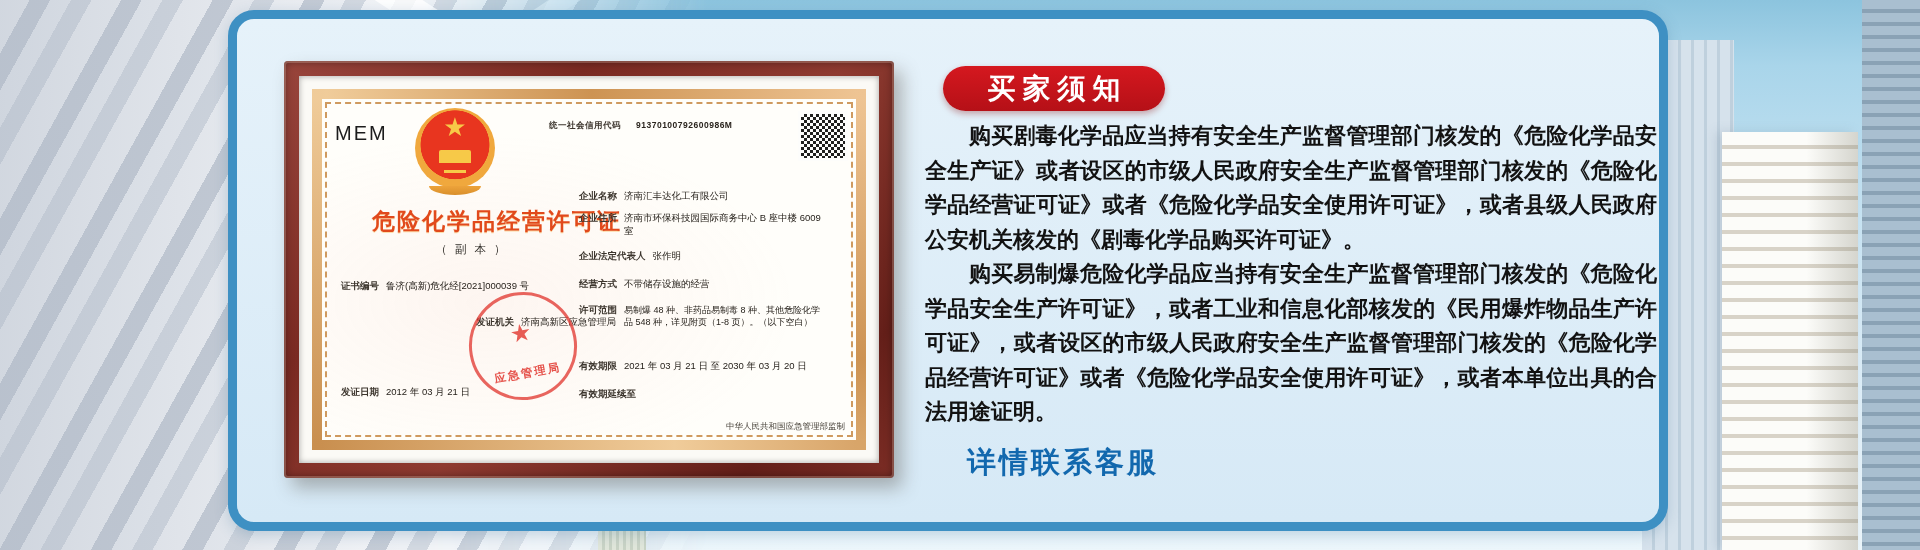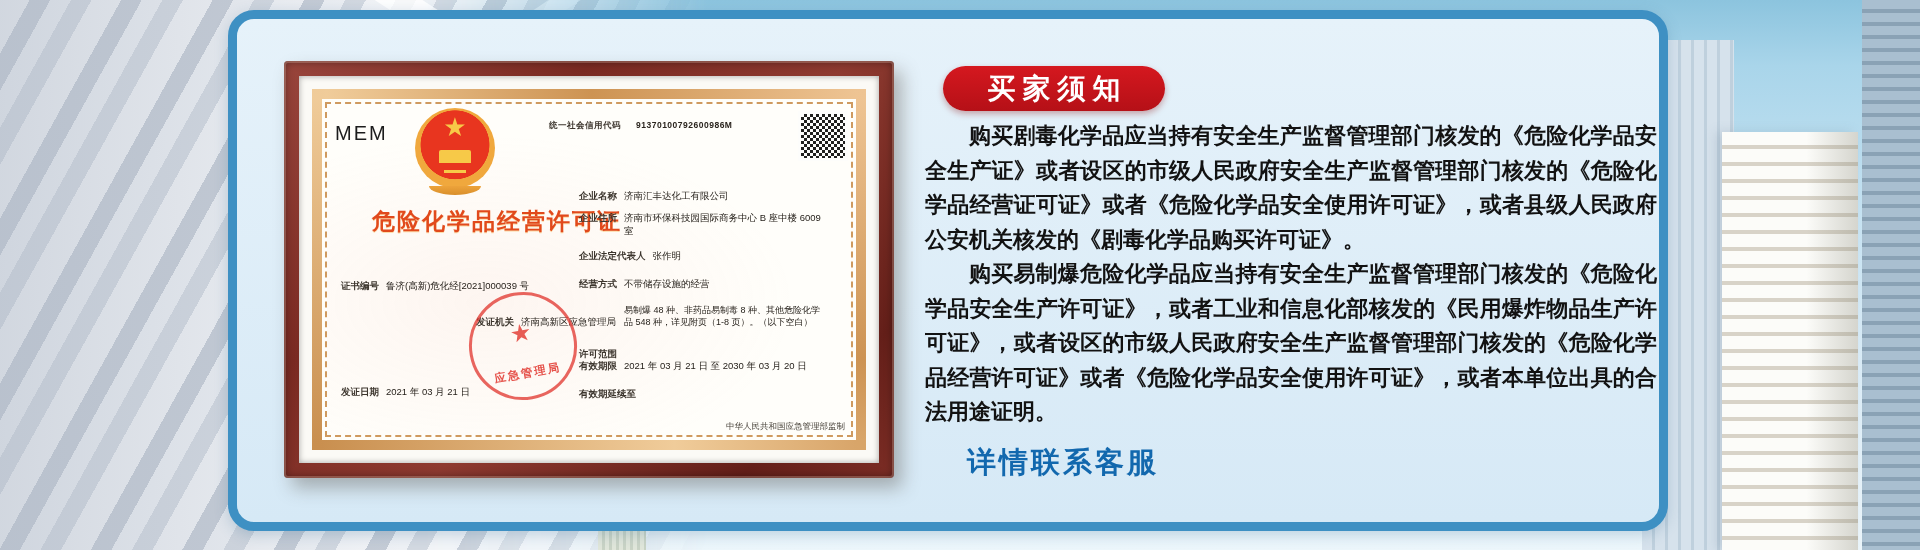--- a/index.html
+++ b/index.html
@@ -95,21 +95,21 @@
     background: repeating-conic-gradient(#20201e 0% 25%, #fdfdfb 0% 50%) 0 0/6px 6px;
     outline: 2px solid #fdfdfb; box-shadow: 0 0 0 3px #fdfdfb; }
 
   .cert-title { position: absolute; left: 0; top: 102px; width: 295px; text-align: right;
     font-size: 23px; font-weight: bold; letter-spacing: 2px; color: #e1491c;
     text-shadow: 0 1px 0 rgba(250,200,120,.6); }
   .cert-copy { position: absolute; left: 0; top: 138px; width: 295px; text-align: center;
     font-size: 11.5px; letter-spacing: 8px; color: #33302b; }
 
   .crow { position: absolute; font-size: 9.5px; line-height: 1.35; }
-  .clabel { color: #3c352d; font-weight: bold; margin-right: 7px; white-space: nowrap; vertical-align: top; margin-top: 44px; }
+  .clabel { color: #3c352d; font-weight: bold; margin-right: 7px; white-space: nowrap; vertical-align: top; }
   .cval { color: #211c16; }
   .r-certno { left: 14px; top: 176px; width: 275px; }
   .r-issuer { left: 14px; top: 212px; width: 275px; text-align: right; }
   .r-issuedate { left: 14px; top: 282px; width: 275px; }
   .r-company { left: 252px; top: 86px; width: 268px; }
   .r-address { left: 252px; top: 108px; width: 268px; }
   .r-address .cval { display: inline-block; width: 198px; }
   .r-legal { left: 252px; top: 146px; width: 268px; }
   .r-legal .cval { }
   .r-mode { left: 252px; top: 174px; width: 268px; }
@@ -176,29 +176,30 @@
                 <div class="emblem-base"></div>
               </div>
 
               <div class="credit-line">
                 <span class="clabel">统一社会信用代码</span><span class="cval">91370100792600986M</span>
               </div>
 
               <div class="qr"></div>
 
               <div class="cert-title">危险化学品经营许可证</div>
+              <div class="cert-copy">（副本）</div>
 
               <div class="crow r-certno">
                 <span class="clabel">证书编号</span><span class="cval">鲁济(高新)危化经[2021]000039 号</span>
               </div>
               <div class="crow r-issuer">
                 <span class="clabel">发证机关</span><span class="cval">济南高新区应急管理局</span>
               </div>
               <div class="crow r-issuedate">
-                <span class="clabel">发证日期</span><span class="cval">2021 年 03 月 21 日</span>
+                <span class="clabel">发证日期</span><span class="cval">2012 年 03 月 21 日</span>
               </div>
 
               <div class="crow r-company">
                 <span class="clabel">企业名称</span><span class="cval">济南汇丰达化工有限公司</span>
               </div>
               <div class="crow r-address">
                 <span class="clabel">企业住所</span><span class="cval">济南市环保科技园国际商务中心 B 座中楼 6009 室</span>
               </div>
               <div class="crow r-legal">
                 <span class="clabel">企业法定代表人</span><span class="cval">张作明</span>

